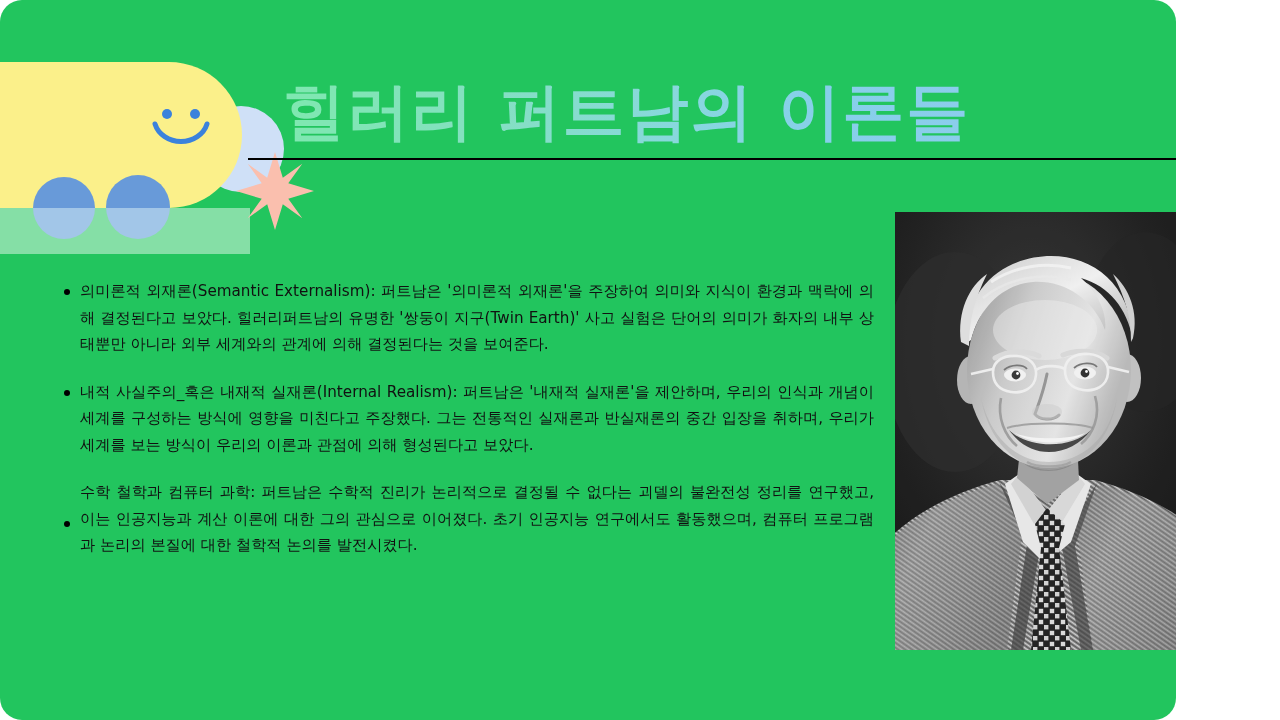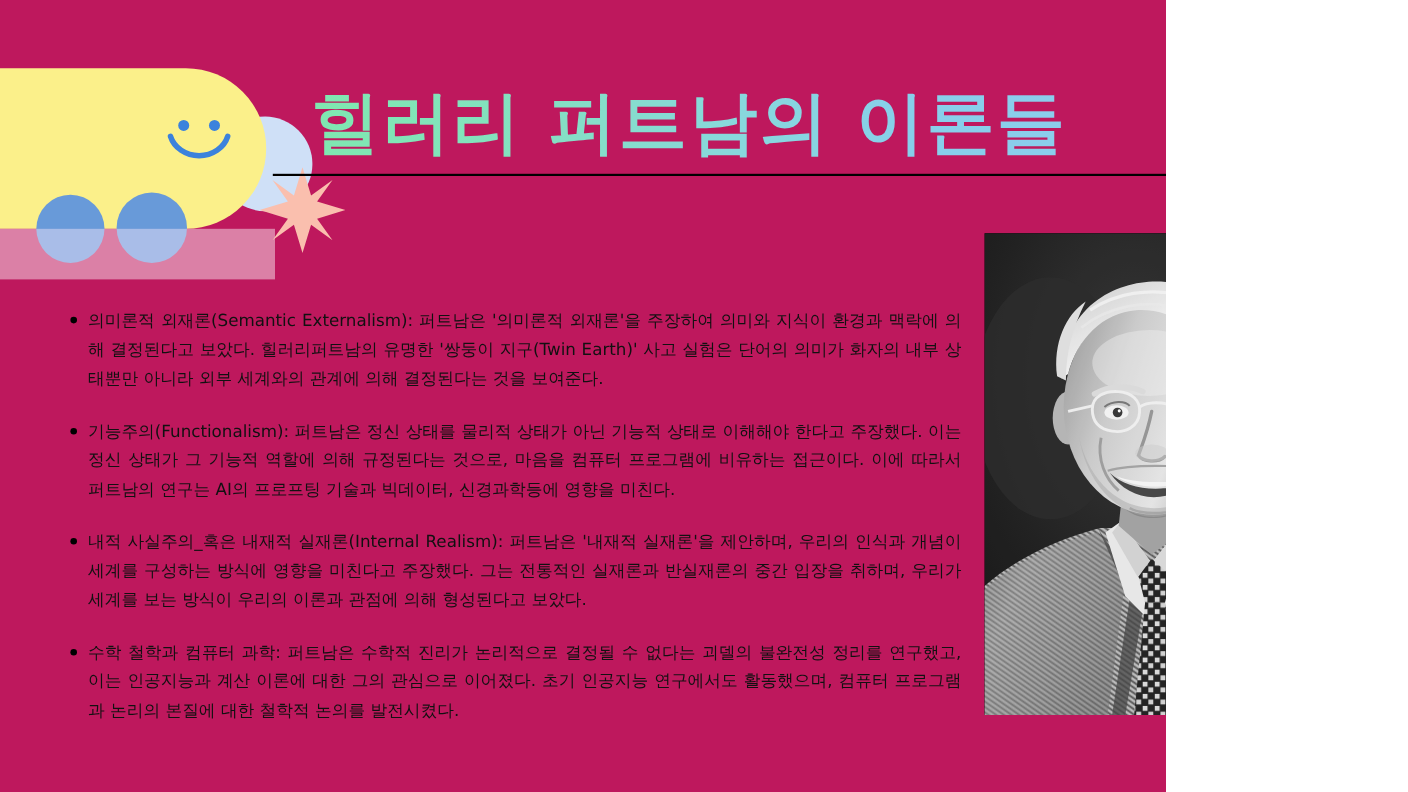--- a/index.html
+++ b/index.html
@@ -10,24 +10,25 @@
     width: 1280px;
     height: 720px;
     background: #ffffff;
     font-family: "Liberation Sans", "DejaVu Sans", sans-serif;
     overflow: hidden;
     position: relative;
   }
 
   #slide {
     position: relative;
-    width: 1060px;
+    width: 1176px;
     height: 720px;
-    background: #be185d;
+    background: #22c55e;
     overflow: hidden;
+    border-radius: 22px;
   }
 
   
   .deco-layer {
     position: absolute;
     left: 0;
     top: 0;
     width: 520px;
     height: 290px;
     pointer-events: none;
@@ -134,21 +135,21 @@
     left: 64px;
     top: 278px;
     width: 810px;
   }
 
   .bullet-row {
     display: flex;
     align-items: flex-start;
     margin-bottom: 21px;
   }
-  .bullet-row:last-child { margin-bottom: 18px; }
+  .bullet-row:last-child { margin-bottom: 18px; align-items: center; }
 
   .bullet-dot {
     flex: 0 0 auto;
     width: 16px;
     margin-top: 9px;
     font-size: 16px;
     line-height: 6px;
     color: #000000;
     text-align: left;
   }
@@ -216,24 +217,20 @@
   <div class="title">힐러리 퍼트남의 이론들</div>
   <div class="title-rule"></div>
 
   <div class="body-list">
 
     <div class="bullet-row">
       <div class="bullet-dot"><span></span></div>
       <div class="bullet-text">의미론적 외재론(Semantic Externalism): 퍼트남은 '의미론적 외재론'을 주장하여 의미와 지식이 환경과 맥락에 의해 결정된다고 보았다. 힐러리퍼트남의 유명한 '쌍둥이 지구(Twin Earth)' 사고 실험은 단어의 의미가 화자의 내부 상태뿐만 아니라 외부 세계와의 관계에 의해 결정된다는 것을 보여준다.</div>
     </div>
 
-    <div class="bullet-row">
-      <div class="bullet-dot"><span></span></div>
-      <div class="bullet-text">기능주의(Functionalism): 퍼트남은 정신 상태를 물리적 상태가 아닌 기능적 상태로 이해해야 한다고 주장했다. 이는 정신 상태가 그 기능적 역할에 의해 규정된다는 것으로, 마음을 컴퓨터 프로그램에 비유하는 접근이다. 이에 따라서 퍼트남의 연구는 AI의 프로프팅 기술과 빅데이터, 신경과학등에 영향을 미친다.</div>
-    </div>
 
     <div class="bullet-row">
       <div class="bullet-dot"><span></span></div>
       <div class="bullet-text">내적 사실주의_혹은 내재적 실재론(Internal Realism): 퍼트남은 '내재적 실재론'을 제안하며, 우리의 인식과 개념이 세계를 구성하는 방식에 영향을 미친다고 주장했다. 그는 전통적인 실재론과 반실재론의 중간 입장을 취하며, 우리가 세계를 보는 방식이 우리의 이론과 관점에 의해 형성된다고 보았다.</div>
     </div>
 
     <div class="bullet-row">
       <div class="bullet-dot"><span></span></div>
       <div class="bullet-text">수학 철학과 컴퓨터 과학: 퍼트남은 수학적 진리가 논리적으로 결정될 수 없다는 괴델의 불완전성 정리를 연구했고, 이는 인공지능과 계산 이론에 대한 그의 관심으로 이어졌다. 초기 인공지능 연구에서도 활동했으며, 컴퓨터 프로그램과 논리의 본질에 대한 철학적 논의를 발전시켰다.</div>
     </div>

